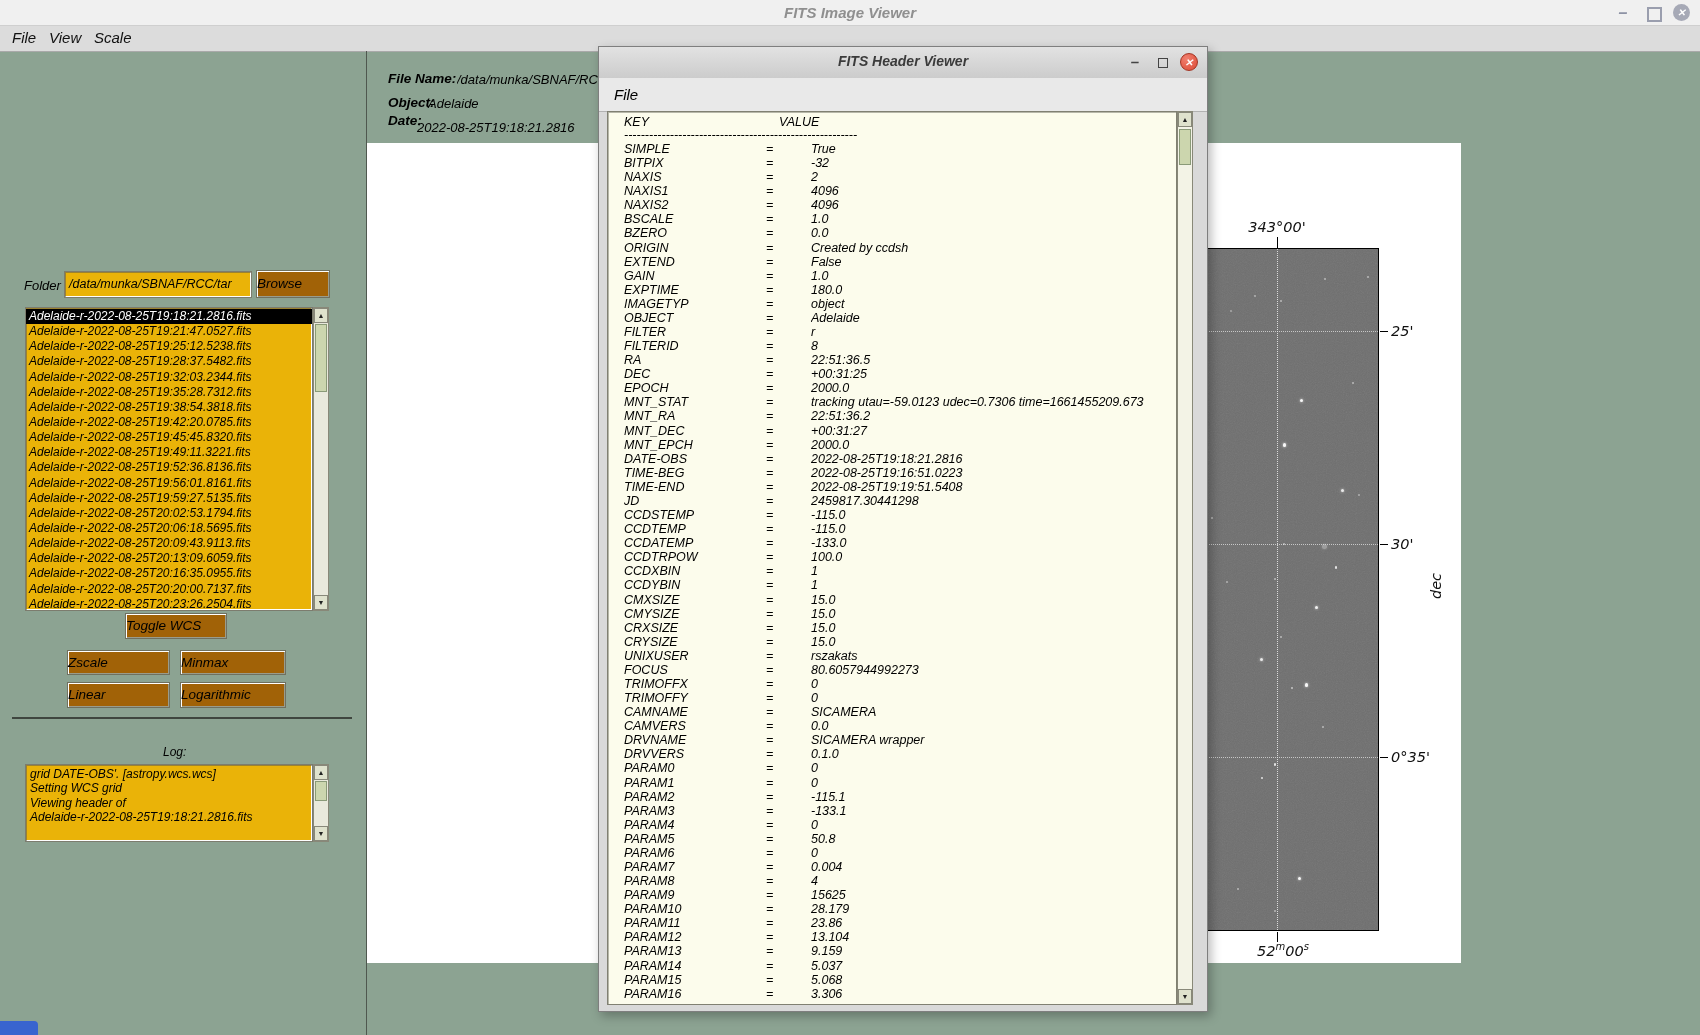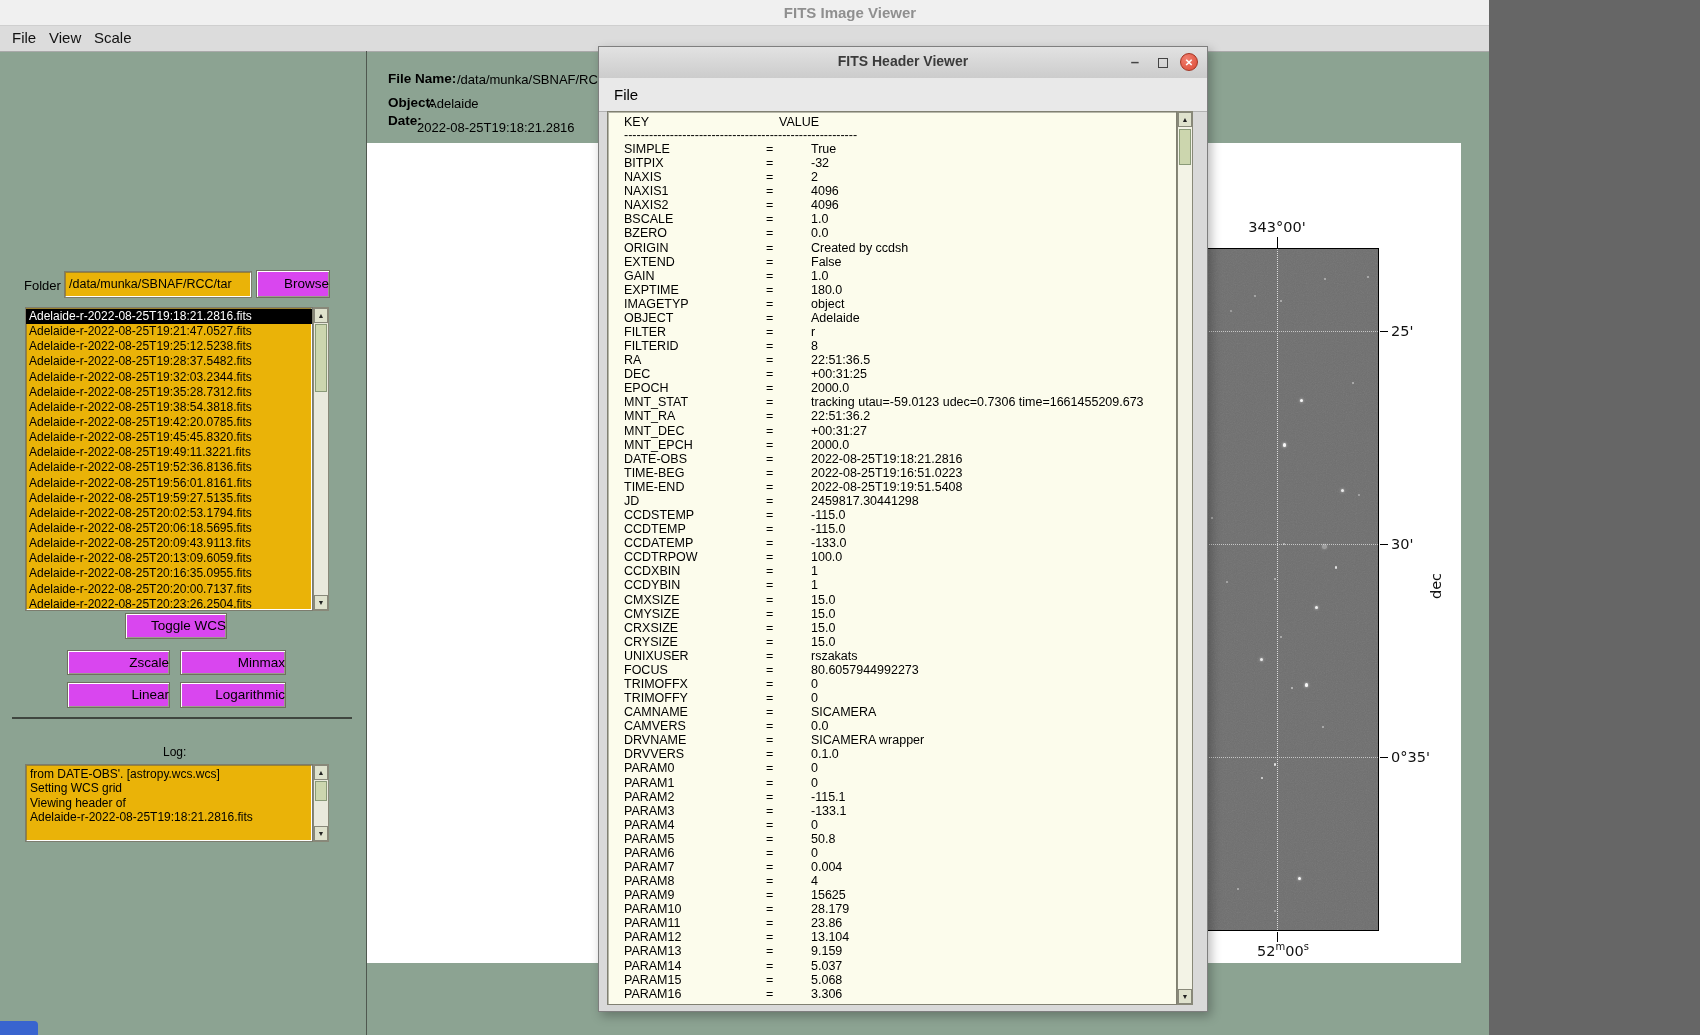--- a/index.html
+++ b/index.html
@@ -1,17 +1,17 @@
 <!DOCTYPE html>
 <html><head>
 <meta charset="utf-8">
 <style>
   html,body{margin:0;padding:0;background:#666;}
-  .app{position:relative;width:1489px;height:1035px;background:#8ca392;overflow:hidden;
-       font-family:"Liberation Sans",sans-serif;color:#000;}
+  .app{position:relative;width:1700px;height:1035px;background:#8ca392;overflow:hidden;
+       font-family:"Liberation Sans",sans-serif;color:#000;font-style:italic;}
   
   .titlebar{position:absolute;left:0;top:0;width:1700px;height:25px;background:#f0f0f0;
             border-bottom:1px solid #cfcfcf;}
   .wtitle{position:absolute;left:0;right:0;top:4px;text-align:center;font-weight:bold;
           font-size:15px;color:#8f8f8f;}
   .wctrl{position:absolute;top:0;height:25px;line-height:25px;text-align:center;color:#8d92a4;}
   .wmin{left:1612px;width:22px;font-size:16px;font-weight:bold;}
   .wmax{left:1647px;top:7px;width:11px;height:11px;border:2px solid #9a9eae;}
   .wclose{left:1673px;top:4px;width:17px;height:17px;line-height:17px;border-radius:50%;
           background:#a6a9b6;color:#fff;font-size:10px;font-weight:bold;}
@@ -20,23 +20,23 @@
   .menuitem{position:absolute;top:3px;font-size:15px;color:#111;}
   .mi-file{left:12px;} .mi-view{left:49px;} .mi-scale{left:94px;}
   .vline{position:absolute;left:366px;top:51px;width:1px;height:984px;background:#4f584f;}
   
   .lbl{position:absolute;font-size:13px;}
   .folder-label{left:24px;top:278px;}
   .tk-sunken{background:#eab308;border:1px solid #7c7c6e;
              box-shadow:inset 1px 1px 0 rgba(90,90,80,.55), inset -1px -1px 0 #ffffff;}
   .folder-input{position:absolute;left:64px;top:271px;width:188px;height:27px;box-sizing:border-box;
                 font-size:12.5px;line-height:25px;padding:0 4px;white-space:nowrap;overflow:hidden;}
-  .tk-btn{position:absolute;background:#d946ef;border:1px solid #6f705f;box-sizing:border-box;
+  .tk-btn{position:absolute;background:#a16207;border:1px solid #6f705f;box-sizing:border-box;
           box-shadow:inset 1px 1px 0 #ffffff, inset -1px -1px 0 #9b9c8b;
-          font-size:13.5px;text-align:right;font-family:"Liberation Sans",sans-serif;}
+          font-size:13.5px;text-align:left;font-family:"Liberation Sans",sans-serif;}
   .browse-btn{left:256px;top:270px;width:74px;height:28px;line-height:26px;}
   .file-list{position:absolute;left:25px;top:307px;width:288px;height:304px;box-sizing:border-box;
              overflow:hidden;padding-top:1px;}
   .file-item{height:15.15px;line-height:15.15px;font-size:12px;padding-left:3px;white-space:nowrap;}
   .file-item.selected{background:#000;color:#fff;}
   .sbar{position:absolute;background:#e9e9dc;border:1px solid #888878;box-sizing:border-box;}
   .sbar .sb-btn{position:absolute;left:0;width:100%;height:15px;background:#dfe2cd;
                 border:1px solid #88887a;box-sizing:border-box;text-align:center;
                 font-size:7px;line-height:13px;color:#222;}
   .sb-up{top:0;} .sb-dn{bottom:0;}
@@ -168,21 +168,21 @@
 
   <div class="tk-btn toggle-btn">Toggle WCS</div>
   <div class="tk-btn zscale-btn">Zscale</div>
   <div class="tk-btn minmax-btn">Minmax</div>
   <div class="tk-btn linear-btn">Linear</div>
   <div class="tk-btn log-btn">Logarithmic</div>
 
   <div class="hsep"></div>
   <span class="lbl log-label">Log:</span>
   <div class="log-box tk-sunken" id="log-box">
-      <div class="log-line">from DATE-OBS'. [astropy.wcs.wcs]</div>
+      <div class="log-line">grid DATE-OBS'. [astropy.wcs.wcs]</div>
       <div class="log-line">Setting WCS grid</div>
       <div class="log-line">Viewing header of</div>
       <div class="log-line">Adelaide-r-2022-08-25T19:18:21.2816.fits</div>
     </div>
   <div class="sbar lg-sbar">
     <div class="sb-btn sb-up">▲</div>
     <div class="sb-thumb lg-thumb"></div>
     <div class="sb-btn sb-dn">▼</div>
   </div>
 

